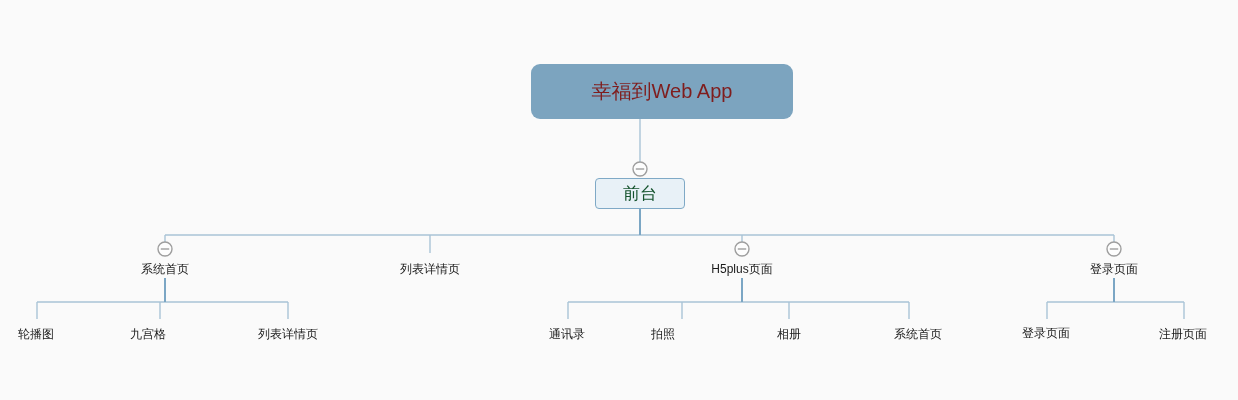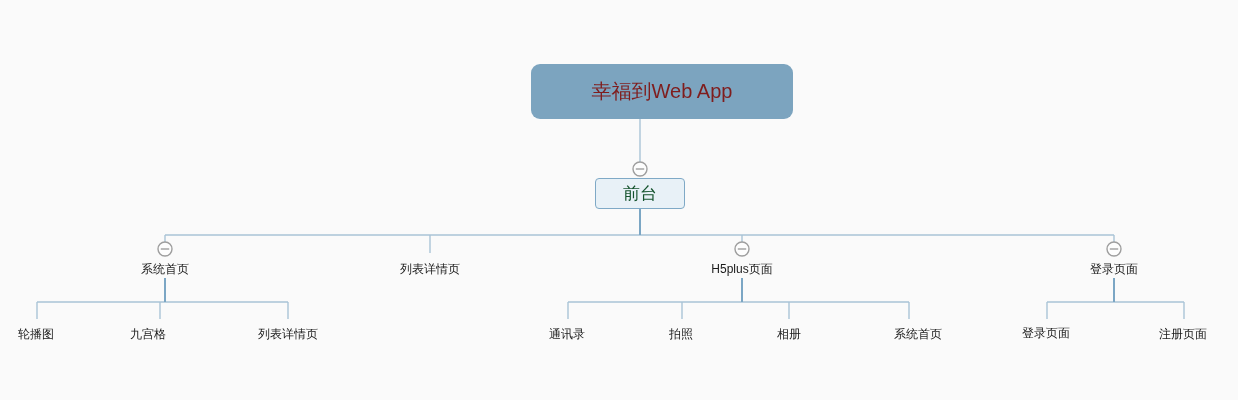--- a/index.html
+++ b/index.html
@@ -73,19 +73,19 @@
 
   <div class="label" style="left:165px;top:269px">系统首页</div>
   <div class="label" style="left:430px;top:269px">列表详情页</div>
   <div class="label" style="left:742px;top:269px">H5plus页面</div>
   <div class="label" style="left:1114px;top:269px">登录页面</div>
 
   <div class="label" style="left:36px;top:334px">轮播图</div>
   <div class="label" style="left:148px;top:334px">九宫格</div>
   <div class="label" style="left:288px;top:334px">列表详情页</div>
   <div class="label" style="left:567px;top:334px">通讯录</div>
-  <div class="label" style="left:681px;top:334px">拍照</div>
+  <div class="label" style="left:663px;top:334px">拍照</div>
   <div class="label" style="left:789px;top:334px">相册</div>
   <div class="label" style="left:918px;top:334px">系统首页</div>
   <div class="label" style="left:1046px;top:333px">登录页面</div>
   <div class="label" style="left:1183px;top:334px">注册页面</div>
 
 </div>
 
 </body></html>

